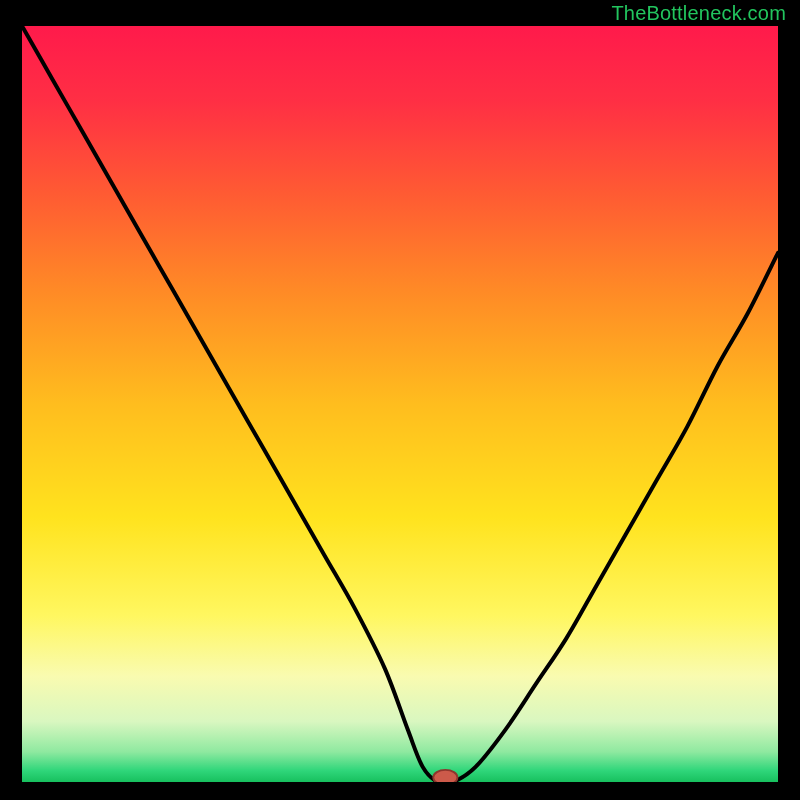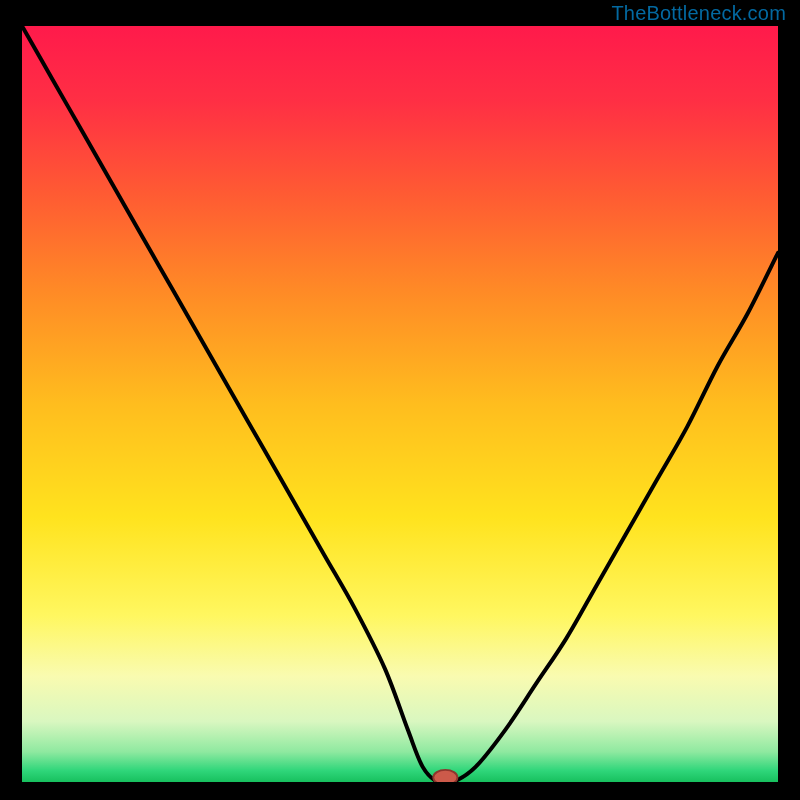--- a/index.html
+++ b/index.html
@@ -14,21 +14,21 @@
   .frame {
     position: relative;
     width: 800px;
     height: 800px;
     background: #000;
   }
   .watermark {
     position: absolute;
     top: 2px;
     right: 14px;
-    color: #0369a1;
+    color: #22c55e;
     font-size: 20px;
     font-weight: 500;
     letter-spacing: 0.2px;
     user-select: none;
   }
   .plot {
     position: absolute;
     left: 22px;
     top: 26px;
     width: 756px;

